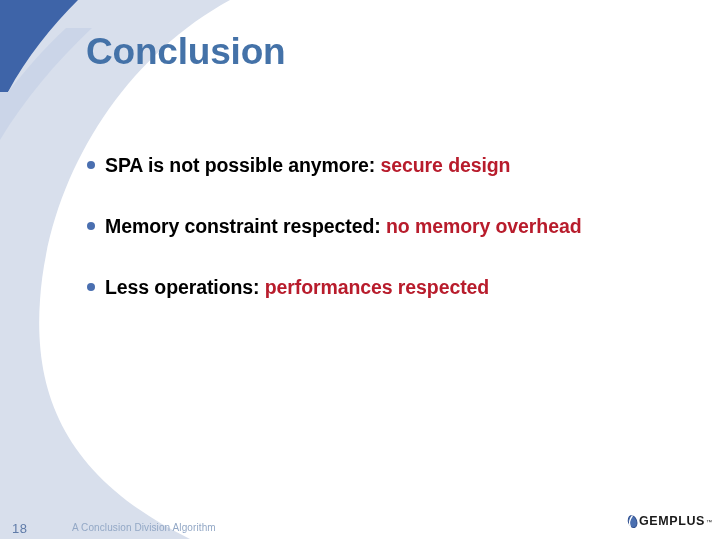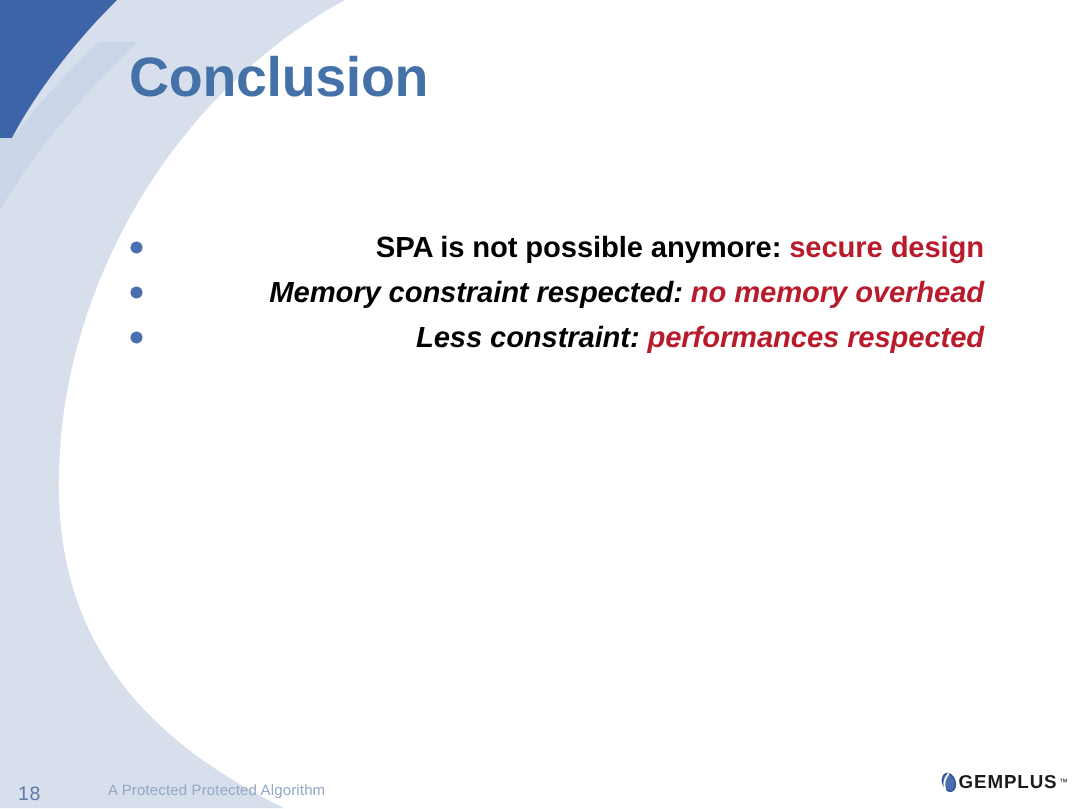--- a/index.html
+++ b/index.html
@@ -39,33 +39,32 @@
     letter-spacing: -0.2px;
     white-space: nowrap;
   }
 
   
   .body-list {
     position: absolute;
     left: 86px;
     top: 150px;
     width: 570px;
-    text-align: right;
   }
   .bullet-row {
     position: relative;
     padding-left: 19px;
     font-size: 19.5px;
     font-weight: bold;
     line-height: 30px;
     color: #000000;
     letter-spacing: -0.1px;
   }
   .bullet-row + .bullet-row {
-    font-style: italic;
+    margin-top: 31px;
   }
   .bullet-dot {
     position: absolute;
     left: 1px;
     top: 11px;
     width: 8px;
     height: 8px;
     border-radius: 50%;
     background: #4a6fb0;
   }
@@ -143,27 +142,27 @@
       <span>SPA is not possible anymore: </span><span class="em-red">secure design</span>
     </div>
 
     <div class="bullet-row">
       <span class="bullet-dot"></span>
       <span>Memory constraint respected: </span><span class="em-red">no memory overhead</span>
     </div>
 
     <div class="bullet-row">
       <span class="bullet-dot"></span>
-      <span>Less constraint: </span><span class="em-red">performances respected</span>
+      <span>Less operations: </span><span class="em-red">performances respected</span>
     </div>
 
   </div>
 
   <div class="footer-page">18</div>
-  <div class="footer-title">A Protected Protected Algorithm</div>
+  <div class="footer-title">A Conclusion Division Algorithm</div>
 
   <div class="logo">
     <svg class="logo-mark" viewBox="0 0 13 15" xmlns="http://www.w3.org/2000/svg">
       <ellipse cx="6.6" cy="7.6" rx="4.1" ry="6.1" transform="rotate(-18 6.6 7.6)" fill="#4a6fb0" stroke="#2f4f8f" stroke-width="1"></ellipse>
       <path d="M 4.3,12.6 C 3.0,9.6 3.6,5.4 6.2,2.0" fill="none" stroke="#ffffff" stroke-width="1.3" stroke-linecap="round"></path>
     </svg>
     <span class="logo-text">GEMPLUS</span>
     <span class="logo-tm">™</span>
   </div>
 

